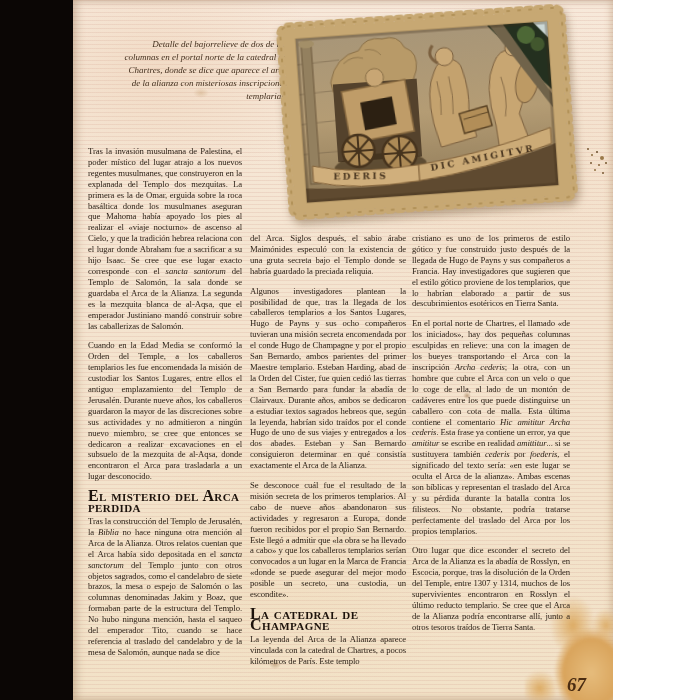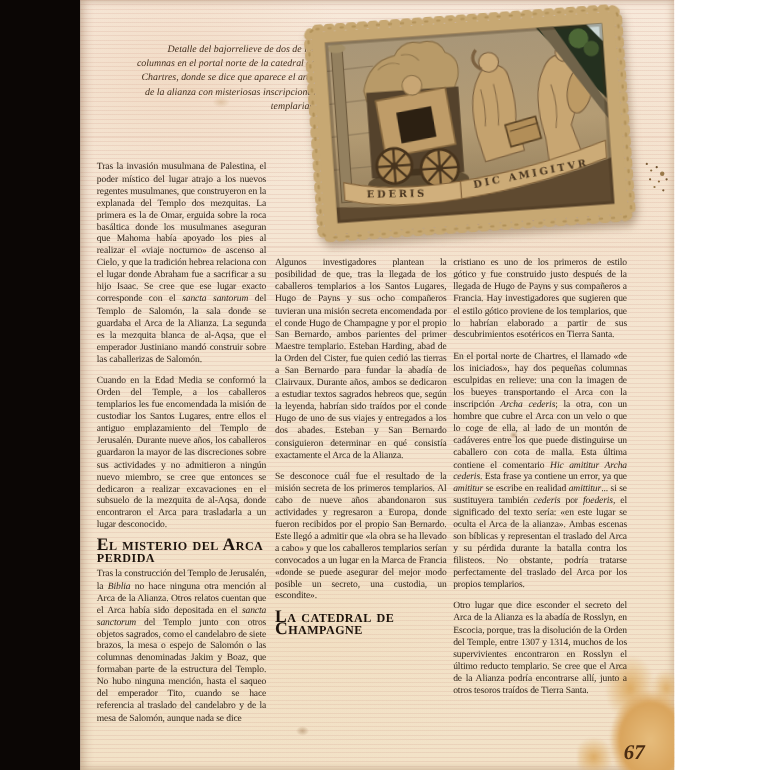--- a/index.html
+++ b/index.html
@@ -176,23 +176,25 @@
       </svg>
     </div>
 
     <div class="col col1">
         <p><span>Tras la invasión musulmana de Palestina, el poder místico del lugar atrajo a los nuevos regentes musulmanes, que construyeron en la explanada del Templo dos mezquitas. La primera es la de Omar, erguida sobre la roca basáltica donde los musulmanes aseguran que Mahoma había apoyado los pies al realizar el «viaje nocturno» de ascenso al Cielo, y que la tradición hebrea relaciona con el lugar donde Abraham fue a sacrificar a su hijo Isaac. Se cree que ese lugar exacto corresponde con el </span><i>sancta santorum</i><span> del Templo de Salomón, la sala donde se guardaba el Arca de la Alianza. La segunda es la mezquita blanca de al-Aqsa, que el emperador Justiniano mandó construir sobre las caballerizas de Salomón.</span></p>
         <p><span>Cuando en la Edad Media se conformó la Orden del Temple, a los caballeros templarios les fue encomendada la misión de custodiar los Santos Lugares, entre ellos el antiguo emplazamiento del Templo de Jerusalén. Durante nueve años, los caballeros guardaron la mayor de las discreciones sobre sus actividades y no admitieron a ningún nuevo miembro, se cree que entonces se dedicaron a realizar excavaciones en el subsuelo de la mezquita de al-Aqsa, donde encontraron el Arca para trasladarla a un lugar desconocido.</span></p>
         <div class="heading">El misterio del Arca perdida</div>
         <p><span>Tras la construcción del Templo de Jerusalén, la </span><i>Biblia</i><span> no hace ninguna otra mención al Arca de la Alianza. Otros relatos cuentan que el Arca había sido depositada en el </span><i>sancta sanctorum</i><span> del Templo junto con otros objetos sagrados, como el candelabro de siete brazos, la mesa o espejo de Salomón o las columnas denominadas Jakim y Boaz, que formaban parte de la estructura del Templo. No hubo ninguna mención, hasta el saqueo del emperador Tito, cuando se hace referencia al traslado del candelabro y de la mesa de Salomón, aunque nada se dice</span></p>
       </div>
     <div class="col col2">
+        <p><span>del Arca. Siglos después, el sabio árabe Maimónides especuló con la existencia de una gruta secreta bajo el Templo donde se habría guardado la preciada reliquia.</span></p>
         <p><span>Algunos investigadores plantean la posibilidad de que, tras la llegada de los caballeros templarios a los Santos Lugares, Hugo de Payns y sus ocho compañeros tuvieran una misión secreta encomendada por el conde Hugo de Champagne y por el propio San Bernardo, ambos parientes del primer Maestre templario. Esteban Harding, abad de la Orden del Cister, fue quien cedió las tierras a San Bernardo para fundar la abadía de Clairvaux. Durante años, ambos se dedicaron a estudiar textos sagrados hebreos que, según la leyenda, habrían sido traídos por el conde Hugo de uno de sus viajes y entregados a los dos abades. Esteban y San Bernardo consiguieron determinar en qué consistía exactamente el Arca de la Alianza.</span></p>
         <p><span>Se desconoce cuál fue el resultado de la misión secreta de los primeros templarios. Al cabo de nueve años abandonaron sus actividades y regresaron a Europa, donde fueron recibidos por el propio San Bernardo. Este llegó a admitir que «la obra se ha llevado a cabo» y que los caballeros templarios serían convocados a un lugar en la Marca de Francia «donde se puede asegurar del mejor modo posible un secreto, una custodia, un escondite».</span></p>
         <div class="heading">La catedral de Champagne</div>
+        <p><span>La leyenda del Arca de la Alianza aparece vinculada con la catedral de Chartres, a pocos kilómetros de París. Este templo</span></p>
       </div>
     <div class="col col3">
         <p><span>cristiano es uno de los primeros de estilo gótico y fue construido justo después de la llegada de Hugo de Payns y sus compañeros a Francia. Hay investigadores que sugieren que el estilo gótico proviene de los templarios, que lo habrían elaborado a partir de sus descubrimientos esotéricos en Tierra Santa.</span></p>
         <p><span>En el portal norte de Chartres, el llamado «de los iniciados», hay dos pequeñas columnas esculpidas en relieve: una con la imagen de los bueyes transportando el Arca con la inscripción </span><i>Archa cederis</i><span>; la otra, con un hombre que cubre el Arca con un velo o que lo coge de ella, al lado de un montón de cadáveres entre los que puede distinguirse un caballero con cota de malla. Esta última contiene el comentario </span><i>Hic amititur Archa cederis</i><span>. Esta frase ya contiene un error, ya que </span><i>amititur</i><span> se escribe en realidad </span><i>amittitur</i><span>... si se sustituyera también </span><i>cederis</i><span> por </span><i>foederis</i><span>, el significado del texto sería: «en este lugar se oculta el Arca de la alianza». Ambas escenas son bíblicas y representan el traslado del Arca y su pérdida durante la batalla contra los filisteos. No obstante, podría tratarse perfectamente del traslado del Arca por los propios templarios.</span></p>
         <p><span>Otro lugar que dice esconder el secreto del Arca de la Alianza es la abadía de Rosslyn, en Escocia, porque, tras la disolución de la Orden del Temple, entre 1307 y 1314, muchos de los supervivientes encontraron en Rosslyn el último reducto templario. Se cree que el Arca de la Alianza podría encontrarse allí, junto a otros tesoros traídos de Tierra Santa.</span></p>
       </div>
 
     <div class="page-number">67</div>
   </div>
 </div>

